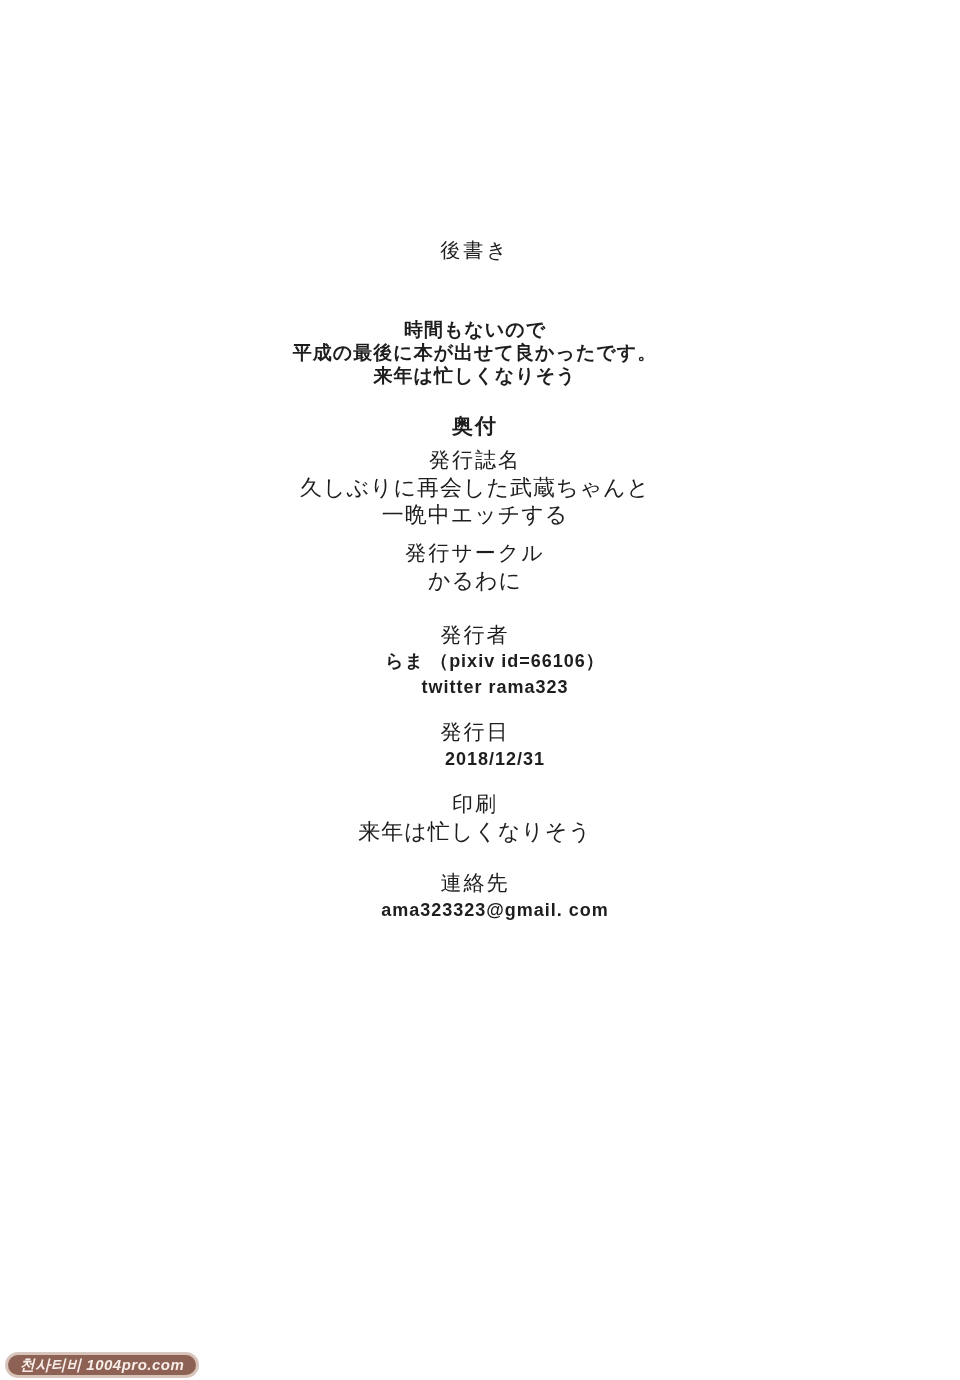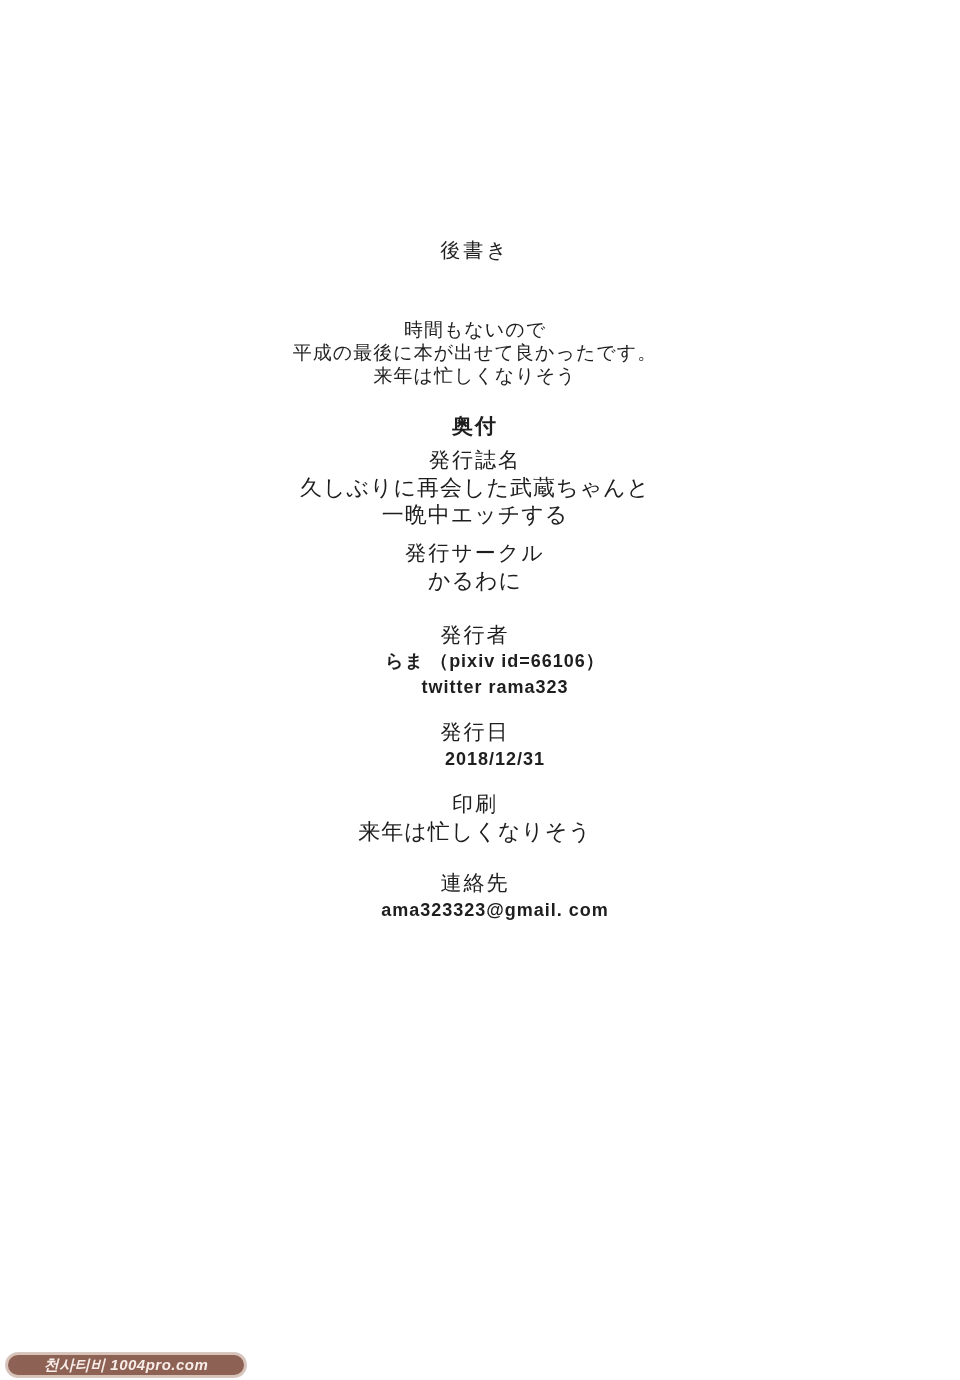--- a/index.html
+++ b/index.html
@@ -29,20 +29,21 @@
     font-size: 20px;
     line-height: 26px;
     letter-spacing: 3px;
     font-weight: 500;
   }
   .afterword-para {
     margin-top: 55px;
     font-size: 19px;
     line-height: 23px;
     letter-spacing: 1px;
+    font-weight: bold;
   }
   .colophon-title {
     margin-top: 25px;
     font-size: 21px;
     line-height: 27px;
     letter-spacing: 2px;
     font-weight: 600;
   }
   .sec { line-height: 27px; }
   .sec .label {
@@ -65,21 +66,21 @@
   .s4 { margin-top: 19px; }
   .s5 { margin-top: 18px; }
   .s6 { margin-top: 25px; }
   .s4 .value { font-size: 22px; }
   .s6 .value { font-size: 23px; }
 
   .watermark {
     position: absolute;
     left: 6px;
     top: 1353px;
-    width: 240px;
+    width: 192px;
     height: 24px;
     box-sizing: border-box;
     border-radius: 13px;
     border: 2px solid #d8c3b9;
     background: #8d6154;
     box-shadow: 0 0 0 1px rgba(141, 97, 84, 0.35);
     display: flex;
     align-items: center;
     justify-content: center;
   }

